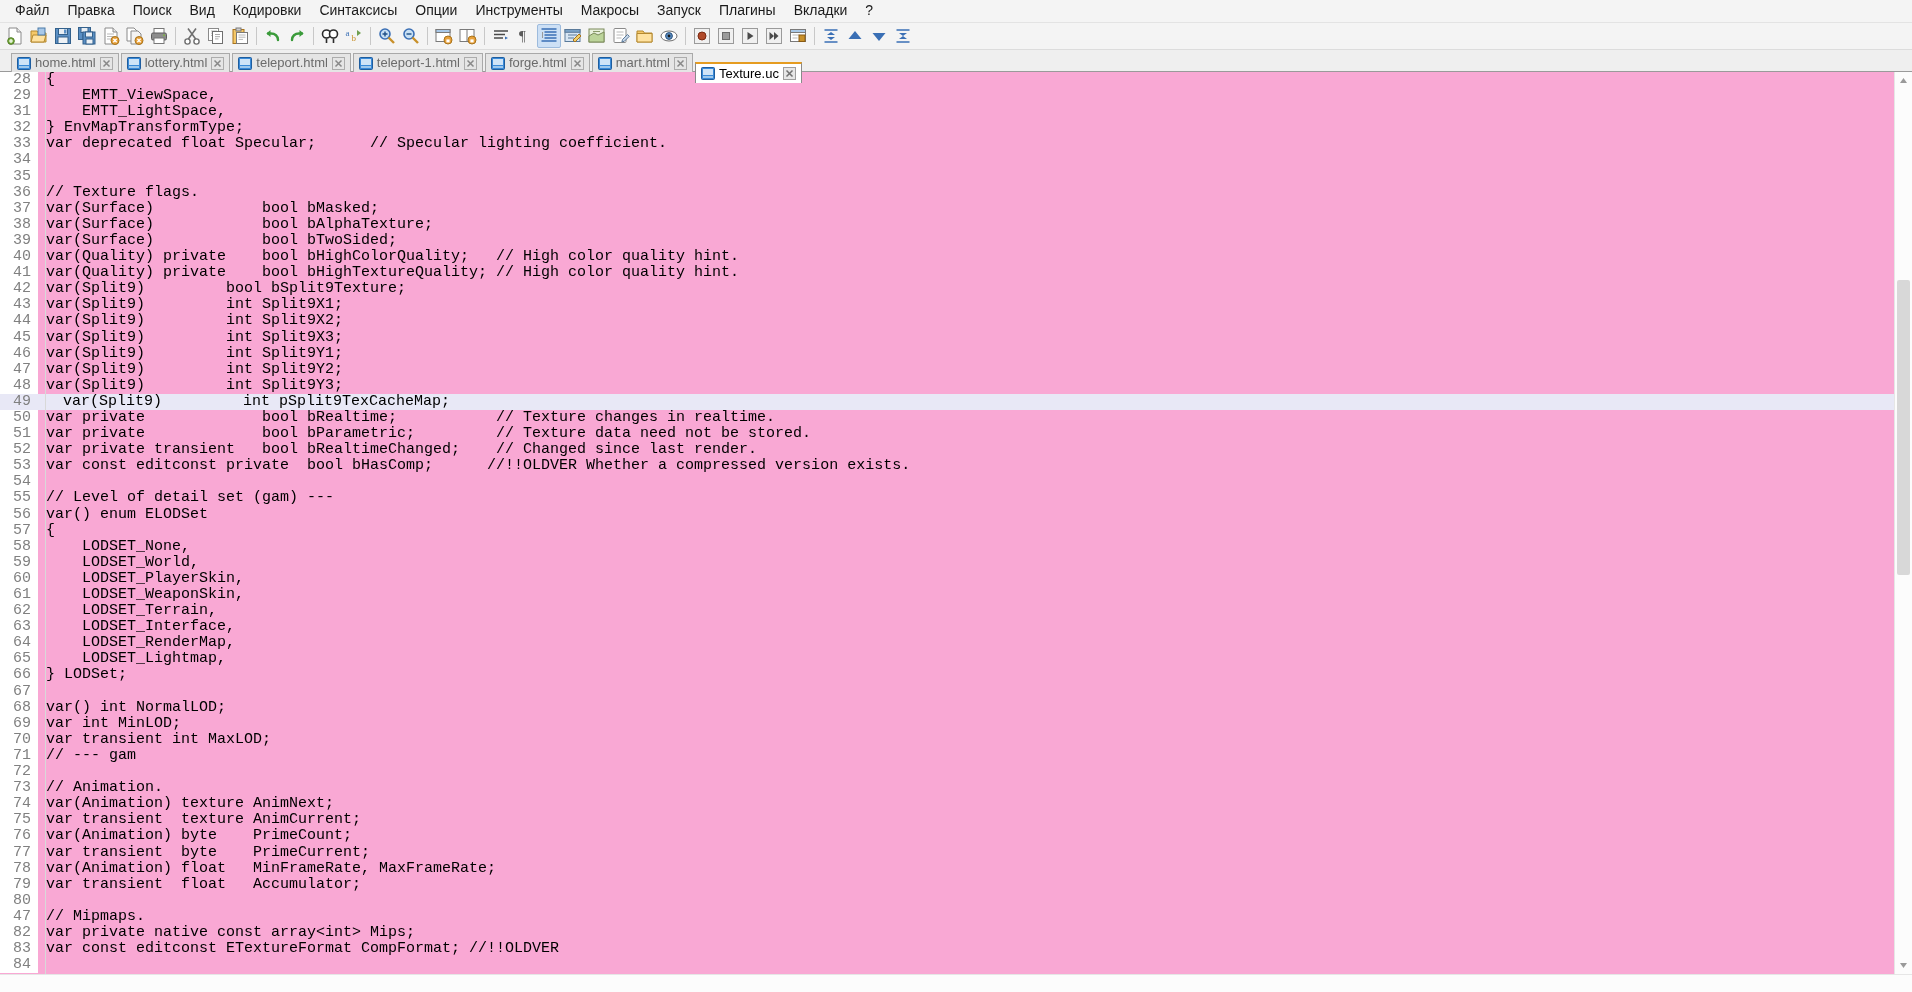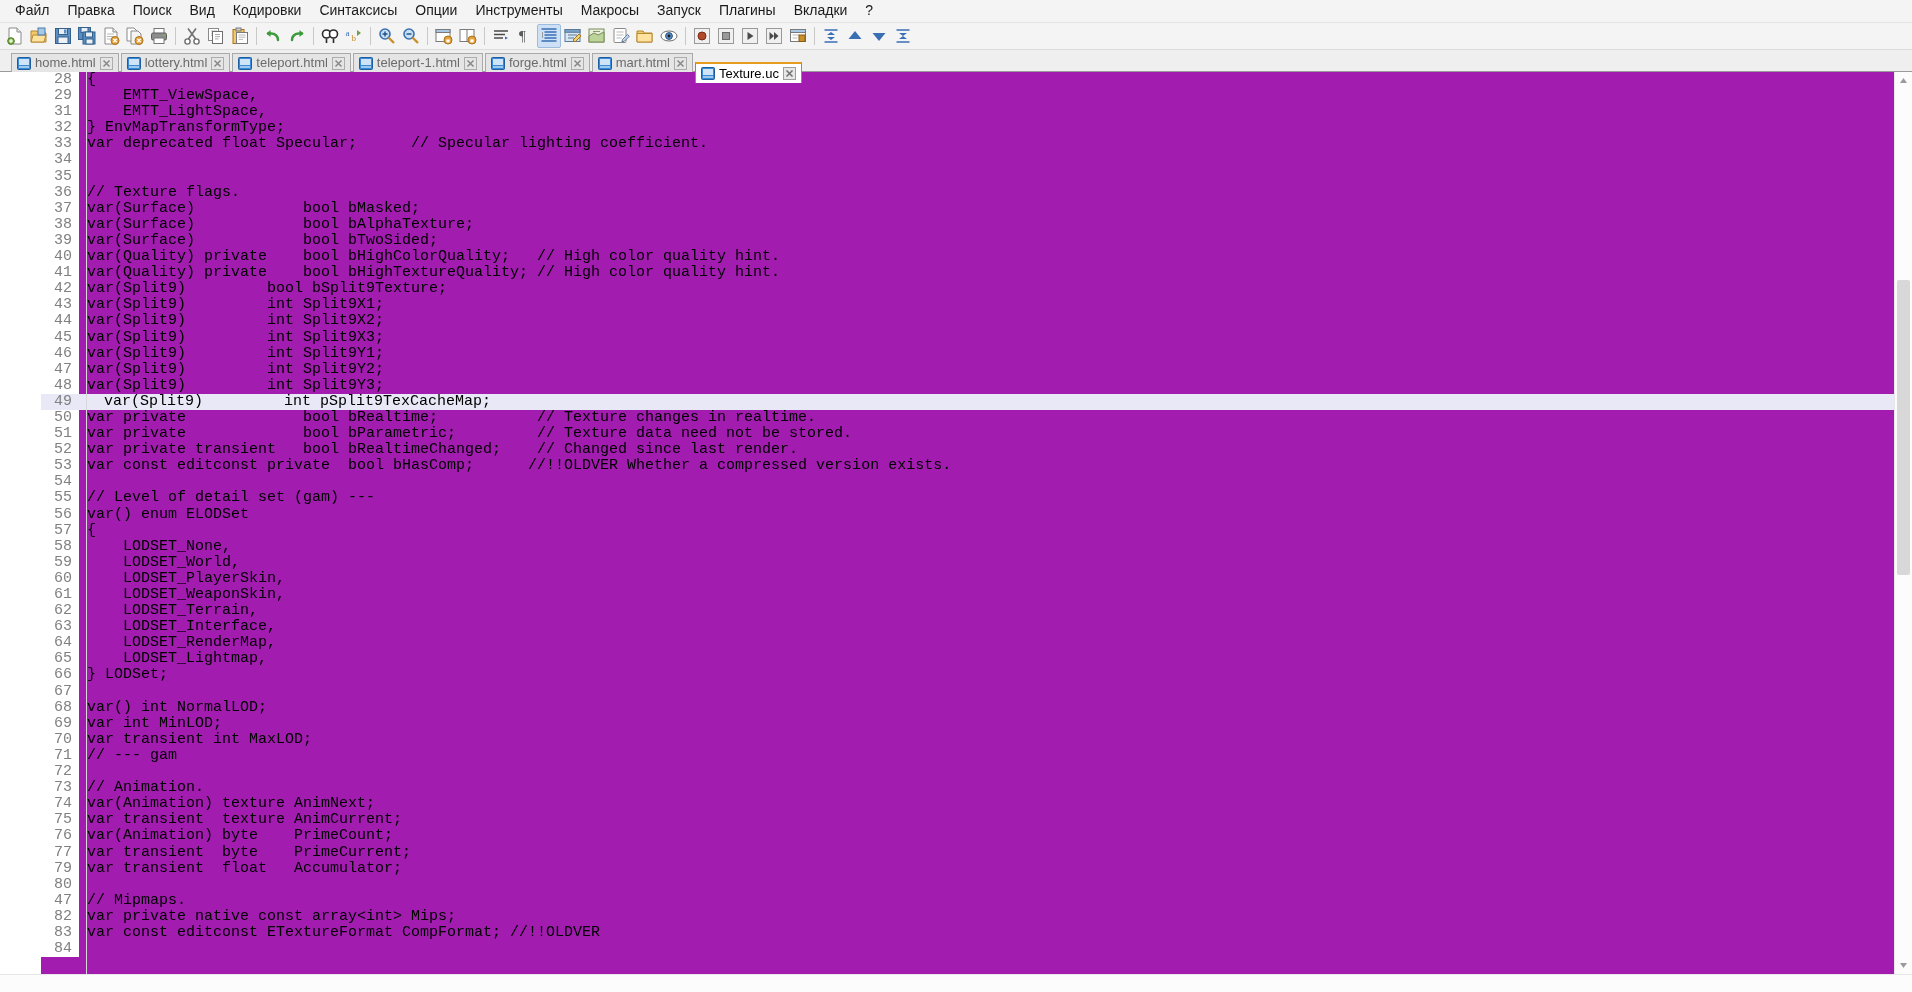--- a/index.html
+++ b/index.html
@@ -126,25 +126,24 @@
     flex: 1 1 auto;
     display: flex;
     position: relative;
     overflow: hidden;
     background: #ffffff;
   }
   .editor {
     flex: 1 1 auto;
     position: relative;
     overflow: hidden;
-    background: #a21caf;
+    background: #f9a8d4;
     font-family: "Liberation Mono", "DejaVu Sans Mono", monospace;
     font-size: 15px;
     line-height: 16.1px;
-    margin-left: 41px;
   }
   .code-line {
     display: flex;
     height: 16.1px;
     white-space: pre;
   }
   .code-line.current { background: #e8e8f6; gap: 17px; }
   .gutter {
     width: 38px;
     min-width: 38px;
@@ -698,20 +697,21 @@
           <div class="code-line"><span class="gutter">68</span><span class="code-text">var() int NormalLOD;</span></div>
           <div class="code-line"><span class="gutter">69</span><span class="code-text">var int MinLOD;</span></div>
           <div class="code-line"><span class="gutter">70</span><span class="code-text">var transient int MaxLOD;</span></div>
           <div class="code-line"><span class="gutter">71</span><span class="code-text">// --- gam</span></div>
           <div class="code-line"><span class="gutter">72</span><span class="code-text"></span></div>
           <div class="code-line"><span class="gutter">73</span><span class="code-text">// Animation.</span></div>
           <div class="code-line"><span class="gutter">74</span><span class="code-text">var(Animation) texture AnimNext;</span></div>
           <div class="code-line"><span class="gutter">75</span><span class="code-text">var transient  texture AnimCurrent;</span></div>
           <div class="code-line"><span class="gutter">76</span><span class="code-text">var(Animation) byte    PrimeCount;</span></div>
           <div class="code-line"><span class="gutter">77</span><span class="code-text">var transient  byte    PrimeCurrent;</span></div>
+          <div class="code-line"><span class="gutter">78</span><span class="code-text">var(Animation) float   MinFrameRate, MaxFrameRate;</span></div>
           <div class="code-line"><span class="gutter">79</span><span class="code-text">var transient  float   Accumulator;</span></div>
           <div class="code-line"><span class="gutter">80</span><span class="code-text"></span></div>
           <div class="code-line"><span class="gutter">47</span><span class="code-text">// Mipmaps.</span></div>
           <div class="code-line"><span class="gutter">82</span><span class="code-text">var private native const array&lt;int&gt; Mips;</span></div>
           <div class="code-line"><span class="gutter">83</span><span class="code-text">var const editconst ETextureFormat CompFormat; //!!OLDVER</span></div>
           <div class="code-line"><span class="gutter">84</span><span class="code-text"></span></div>
         </div>
     </div>
 
     <div class="vscroll">

